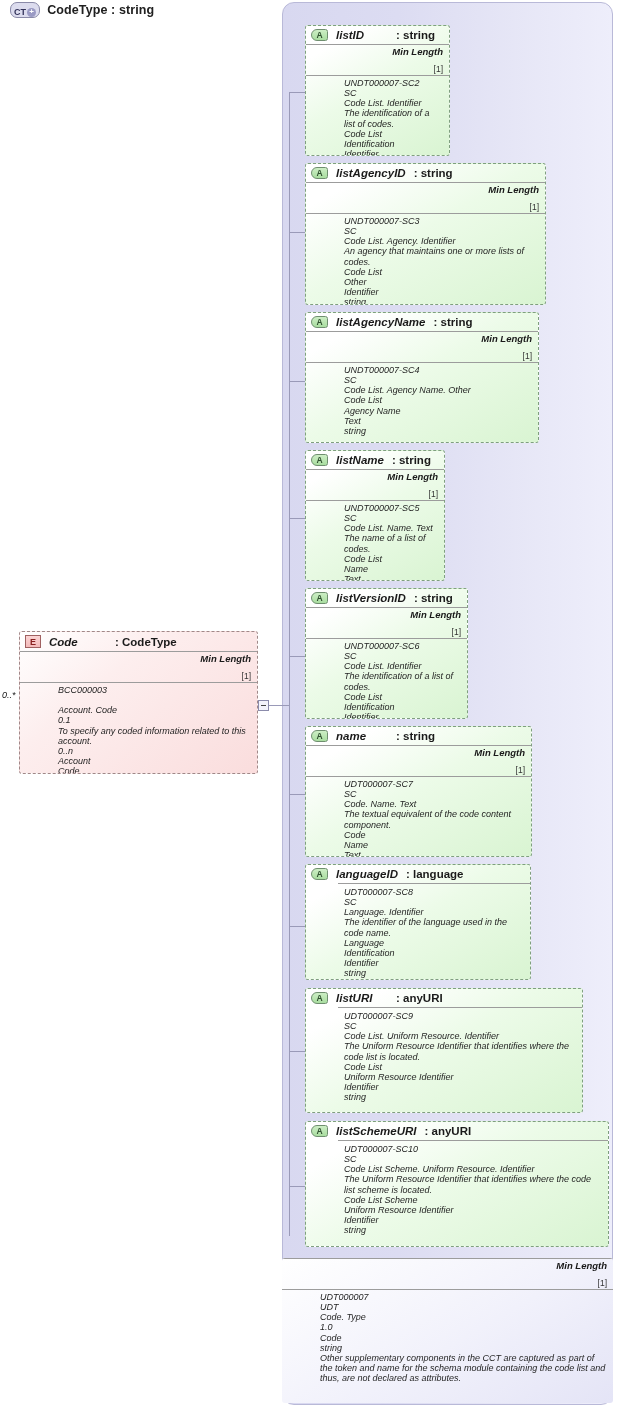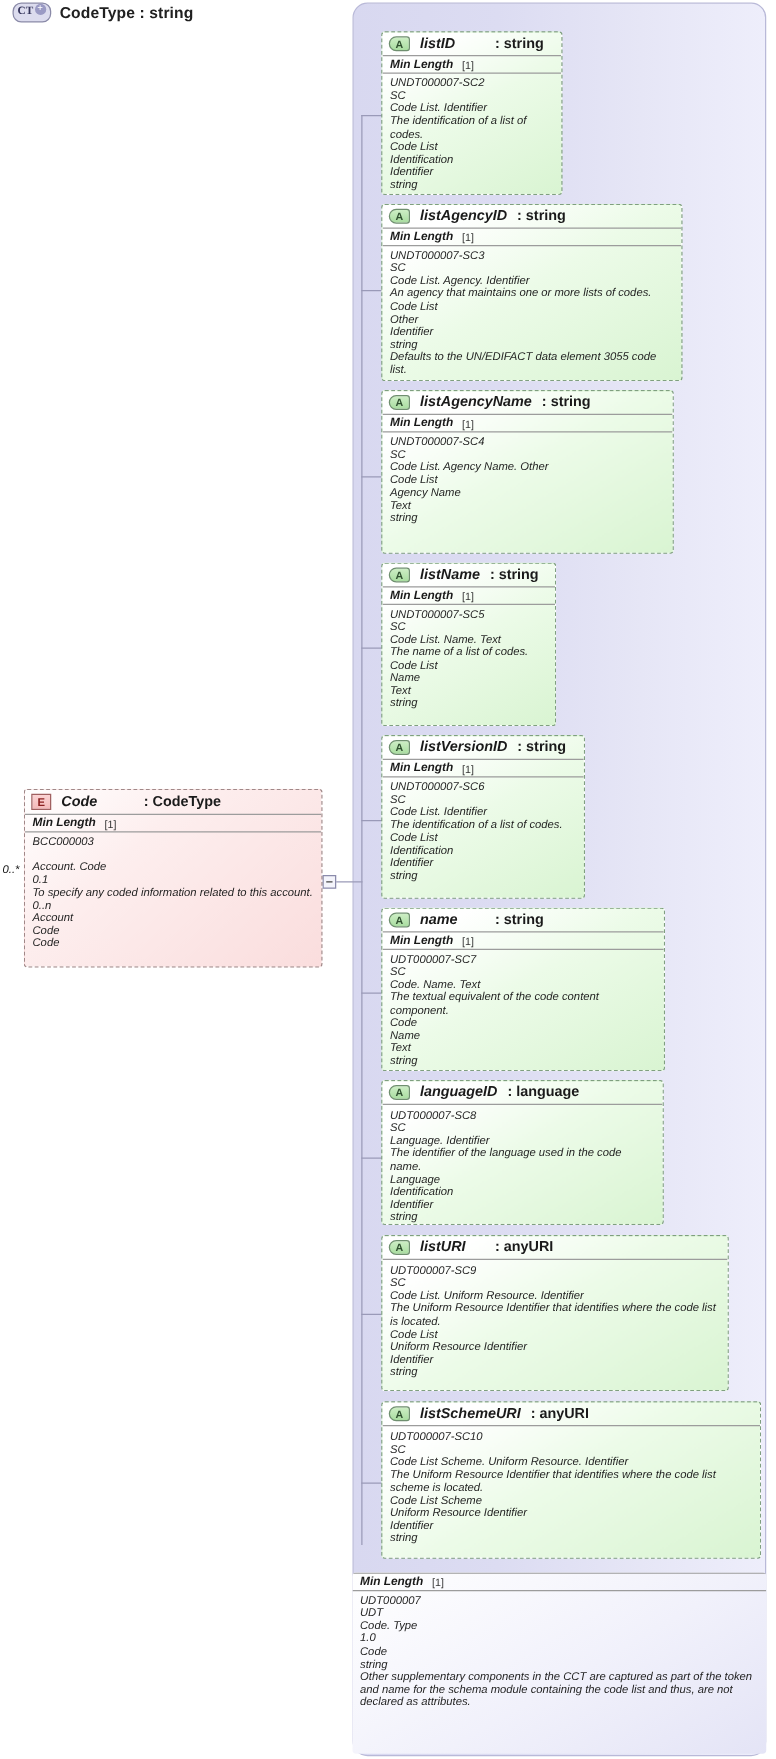--- a/index.html
+++ b/index.html
@@ -25,28 +25,28 @@
     border-radius:12px;
     box-sizing:border-box;
   }
   .ct-header{
     position:absolute; left:10px; top:2px;
     display:flex; align-items:center; gap:7px;
     font-size:12.5px; font-weight:bold; color:#202020;
     letter-spacing:.1px;
   }
   .ct-badge{
-    display:inline-flex; align-items:flex-start; gap:1px;
+    display:inline-flex; align-items:flex-end; gap:1px;
     border:1px solid #8a8aa8;
     border-radius:7px;
     background:#dcdcee;
     padding:0 3px 0 3px;
     height:14px;
     font-size:9px; font-weight:bold; color:#33335a;
-    font-family:Liberation Serif, serif;
+    font-family:Liberation Sans, sans-serif;
   }
   .ct-badge .plus{
     display:inline-block;
     width:9px;height:9px;
     border-radius:50%;
     background:#9a9ac4;
     color:#fff;
     font-size:8px;
     line-height:8px;
     text-align:center;
@@ -134,33 +134,35 @@
 
   .rule-row{
     display:flex; align-items:flex-end; gap:7px;
     padding:1px 6px 1px 6px;
     border-top:1px solid #9c9c9c;
     border-bottom:1px solid #9c9c9c;
     font-size:9.5px;
     font-style:italic;
     font-weight:bold;
     color:#1a1a1a;
+    flex-direction:column;
   }
   .rule-row .card{
     font-weight:normal;
     font-style:normal;
     font-size:8.5px;
     color:#333;
   }
   .doc{
     padding:2px 6px 12px 6px;
     font-size:9px;
     font-style:italic;
     color:#1f1f1f;
     line-height:1.13;
+    margin-left:32px;
   }
   .doc div{white-space:normal;}
 
   .card-left{
     position:absolute;
     font-size:9px;
     font-style:italic;
     color:#111;
   }
 </style>

